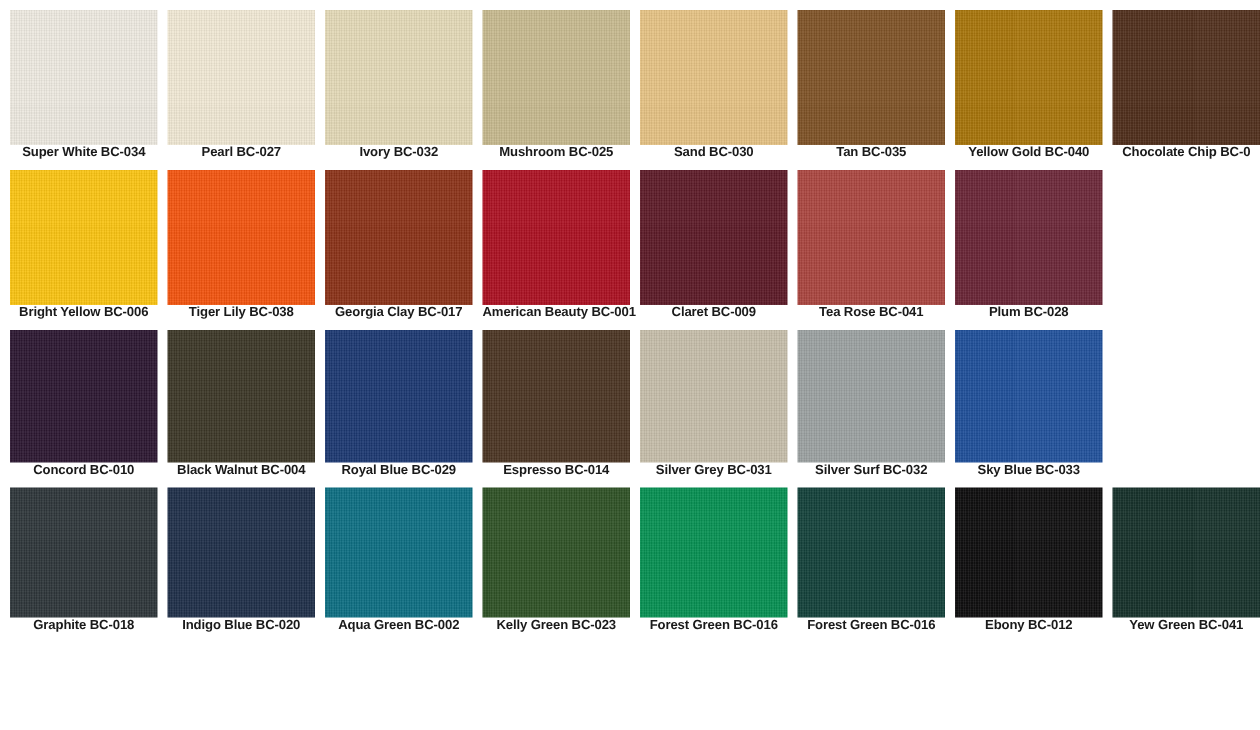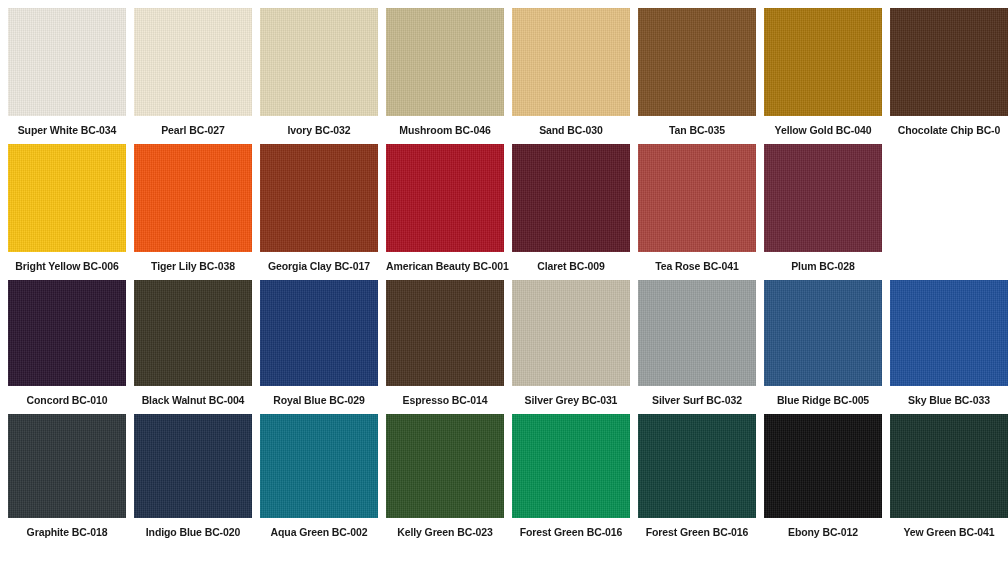--- a/index.html
+++ b/index.html
@@ -62,21 +62,20 @@
         rgba(0,0,0,0.03) 2px);
     pointer-events: none;
   }
   .swatch-label {
     font-size: 10.5px;
     font-weight: bold;
     color: #1a1a1a;
     letter-spacing: -0.1px;
     white-space: nowrap;
     text-align: center;
-    padding-top: 8px;
     line-height: 13px;
   }
   
   .row-4 .swatch-chip { height: 104px; }
   .row-3 .swatch-chip { height: 106px; }
 </style>
 </head>
 <body style="background: rgb(255, 255, 255);">
 
 <div id="swatch-chart">
@@ -89,21 +88,21 @@
     <div class="swatch-cell">
       <div class="swatch-chip" style="background-color: rgb(239, 231, 211);"></div>
       <div class="swatch-label">Pearl BC-027</div>
     </div>
     <div class="swatch-cell">
       <div class="swatch-chip" style="background-color: rgb(226, 216, 182);"></div>
       <div class="swatch-label">Ivory BC-032</div>
     </div>
     <div class="swatch-cell">
       <div class="swatch-chip" style="background-color: rgb(198, 185, 142);"></div>
-      <div class="swatch-label">Mushroom BC-046</div>
+      <div class="swatch-label">Mushroom BC-025</div>
     </div>
     <div class="swatch-cell">
       <div class="swatch-chip" style="background-color: rgb(228, 193, 131);"></div>
       <div class="swatch-label">Sand BC-030</div>
     </div>
     <div class="swatch-cell">
       <div class="swatch-chip" style="background-color: rgb(126, 82, 38);"></div>
       <div class="swatch-label">Tan BC-035</div>
     </div>
     <div class="swatch-cell">
@@ -166,24 +165,20 @@
     </div>
     <div class="swatch-cell">
       <div class="swatch-chip" style="background-color: rgb(196, 188, 168);"></div>
       <div class="swatch-label">Silver Grey BC-031</div>
     </div>
     <div class="swatch-cell">
       <div class="swatch-chip" style="background-color: rgb(154, 160, 160);"></div>
       <div class="swatch-label">Silver Surf BC-032</div>
     </div>
     <div class="swatch-cell">
-      <div class="swatch-chip" style="background-color: rgb(42, 85, 132);"></div>
-      <div class="swatch-label">Blue Ridge BC-005</div>
-    </div>
-    <div class="swatch-cell">
       <div class="swatch-chip" style="background-color: rgb(32, 80, 154);"></div>
       <div class="swatch-label">Sky Blue BC-033</div>
     </div>
   </div>
 
   <div class="swatch-row row-4">
     <div class="swatch-cell">
       <div class="swatch-chip" style="background-color: rgb(46, 54, 58);"></div>
       <div class="swatch-label">Graphite BC-018</div>
     </div>

